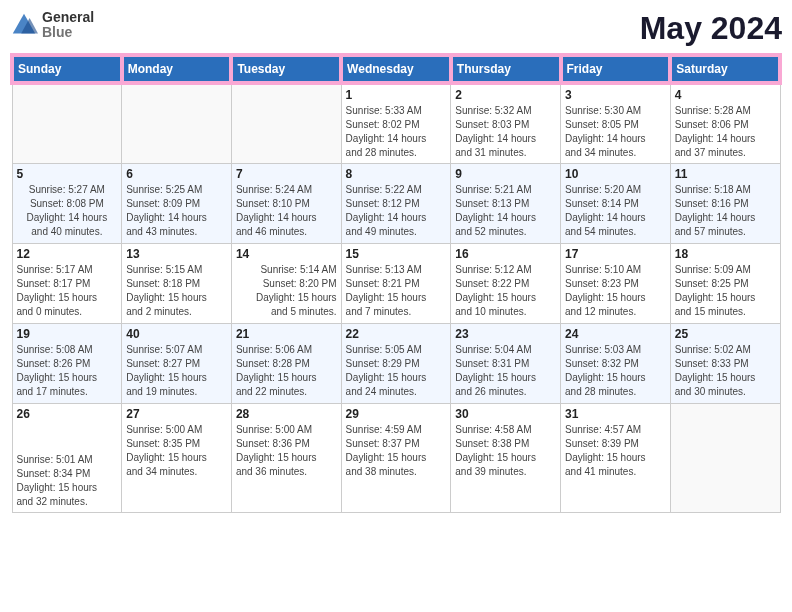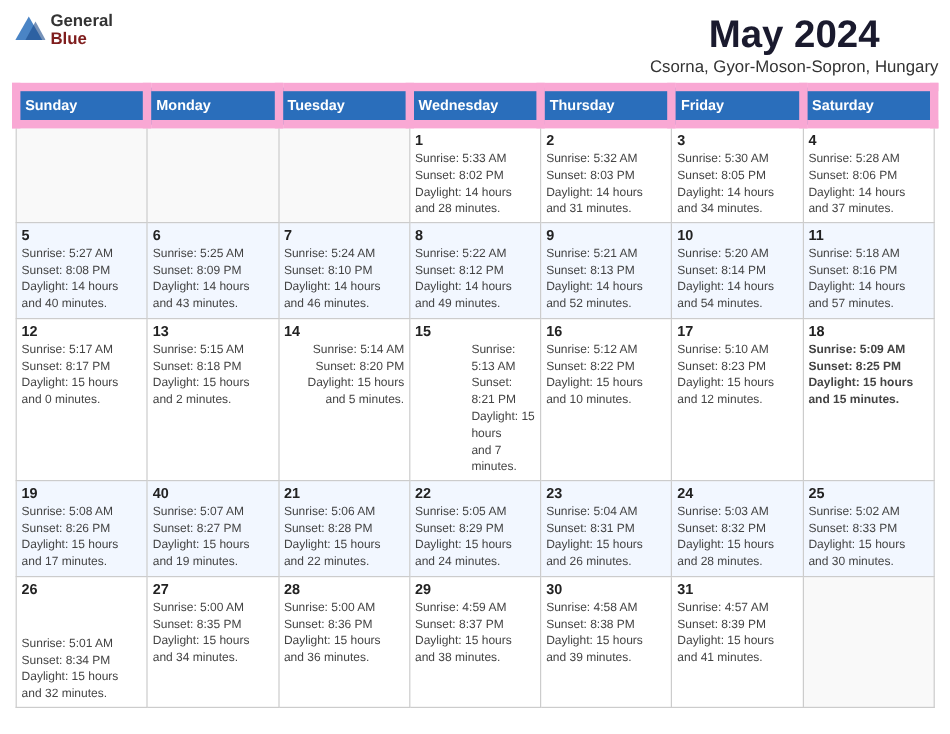--- a/index.html
+++ b/index.html
@@ -27,21 +27,21 @@
       line-height: 1.1;
     }
     .logo-general {
       font-size: 14px;
       font-weight: bold;
       color: #333;
     }
     .logo-blue {
       font-size: 14px;
       font-weight: bold;
-      color: #7f1d1d;
+      color: #737373;
     }
     .logo-icon {
       width: 28px;
       height: 28px;
     }
     .title-area {
       text-align: center;
     }
     .month-title {
       font-size: 32px;
@@ -57,21 +57,21 @@
       border-collapse: collapse;
       table-layout: fixed;
     }
     th {
       background-color: #2a6ebb;
       color: white;
       font-size: 12px;
       font-weight: bold;
       padding: 5px 4px;
       text-align: left;
-      border: 7px solid #f9a8d4;
+      border: 4px solid #f9a8d4;
     }
     td {
       border: 1px solid #ccc;
       vertical-align: top;
       padding: 3px 4px;
       height: 80px;
       font-size: 10px;
       color: #333;
       background: #fff;
     }
@@ -105,21 +105,20 @@
       <polygon points="20,4 36,32 4,32" fill="#2a6ebb" opacity="0.85"></polygon>
       <polygon points="28,10 40,32 16,32" fill="#1a4a8a" opacity="0.6"></polygon>
     </svg>
     <div class="logo-text">
       <span class="logo-general">General</span>
       <span class="logo-blue">Blue</span>
     </div>
   </div>
   <div class="title-area">
     <div class="month-title">May 2024</div>
-    <div class="location">Csorna, Gyor-Moson-Sopron, Hungary</div>
   </div>
 </div>
 
 <table>
   <thead>
     <tr>
     <th>Sunday</th>
         <th>Monday</th>
         <th>Tuesday</th>
         <th>Wednesday</th>
@@ -158,21 +157,21 @@
           <div class="day-number">4</div>
           <div class="day-info" style="white-space: pre-line;">Sunrise: 5:28 AM
 Sunset: 8:06 PM
 Daylight: 14 hours
 and 37 minutes.</div>
         </td>
       </tr>
       <tr>
         <td>
           <div class="day-number">5</div>
-          <div class="day-info" style="white-space: pre-line;">Sunrise: 5:27 AM
+          <div class="day-info" style="white-space: pre-line; text-align: center;">Sunrise: 5:27 AM
 Sunset: 8:08 PM
 Daylight: 14 hours
 and 40 minutes.</div>
         </td>
         <td>
           <div class="day-number">6</div>
           <div class="day-info" style="white-space: pre-line;">Sunrise: 5:25 AM
 Sunset: 8:09 PM
 Daylight: 14 hours
 and 43 minutes.</div>
@@ -230,42 +229,42 @@
         </td>
         <td>
           <div class="day-number">14</div>
           <div class="day-info" style="white-space: pre-line; text-align: right;">Sunrise: 5:14 AM
 Sunset: 8:20 PM
 Daylight: 15 hours
 and 5 minutes.</div>
         </td>
         <td>
           <div class="day-number">15</div>
-          <div class="day-info" style="white-space: pre-line; margin-left: 47px;">Sunrise: 5:13 AM
+          <div class="day-info" style="white-space: pre-line;">Sunrise: 5:13 AM
 Sunset: 8:21 PM
 Daylight: 15 hours
 and 7 minutes.</div>
         </td>
         <td>
           <div class="day-number">16</div>
           <div class="day-info" style="white-space: pre-line;">Sunrise: 5:12 AM
 Sunset: 8:22 PM
 Daylight: 15 hours
 and 10 minutes.</div>
         </td>
         <td>
           <div class="day-number">17</div>
           <div class="day-info" style="white-space: pre-line;">Sunrise: 5:10 AM
 Sunset: 8:23 PM
 Daylight: 15 hours
 and 12 minutes.</div>
         </td>
         <td>
           <div class="day-number">18</div>
-          <div class="day-info" style="white-space: pre-line; font-weight: bold;">Sunrise: 5:09 AM
+          <div class="day-info" style="white-space: pre-line;">Sunrise: 5:09 AM
 Sunset: 8:25 PM
 Daylight: 15 hours
 and 15 minutes.</div>
         </td>
       </tr>
       <tr>
         <td>
           <div class="day-number">19</div>
           <div class="day-info" style="white-space: pre-line;">Sunrise: 5:08 AM
 Sunset: 8:26 PM

